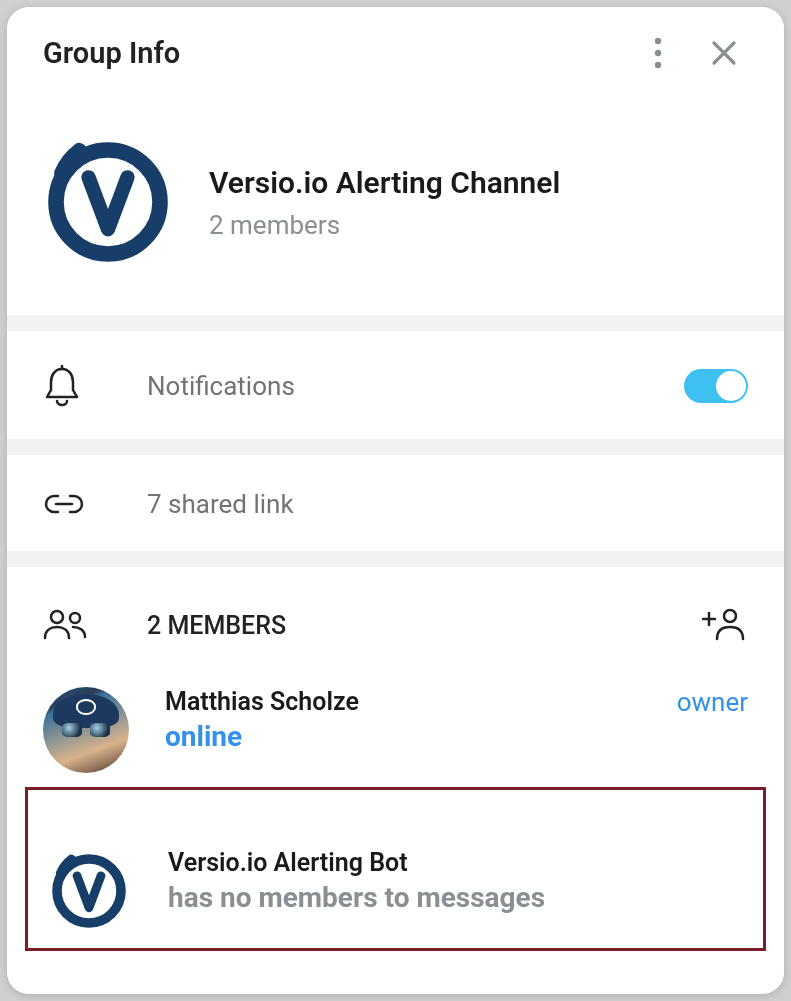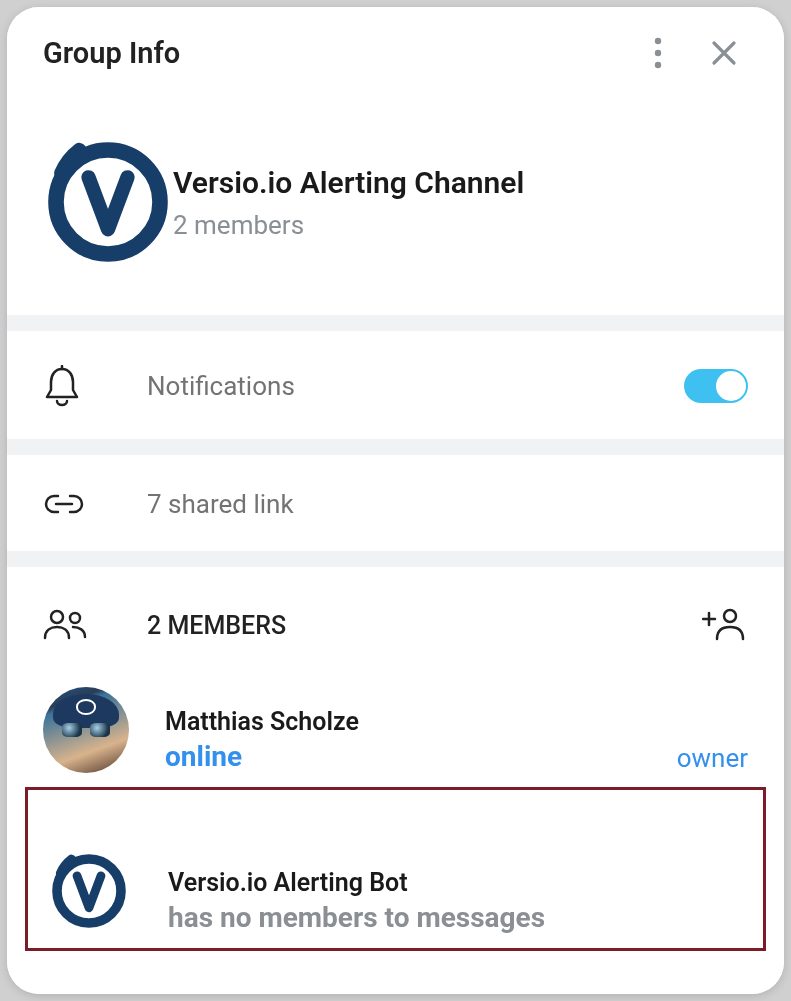--- a/index.html
+++ b/index.html
@@ -9,21 +9,21 @@
       display: flex;
       justify-content: center;
       align-items: center;
       width: 791px;
       height: 1001px;
     }
     .modal {
       width: 777px;
       height: 987px;
       background: #f0f2f4;
-      border-radius: 32px;
+      border-radius: 22px;
       overflow: hidden;
       display: flex;
       flex-direction: column;
       box-shadow: 0 2px 10px rgba(0,0,0,0.15);
     }
     .section-white { background: #fff; }
     .header {
       display: flex;
       align-items: center;
       padding: 22px 36px 20px 36px;
@@ -38,20 +38,21 @@
       width: 48px; height: 48px;
       display: flex; align-items: center; justify-content: center;
       border-radius: 50%;
       cursor: pointer;
       color: #8a8f94;
     }
     .group-main {
       display: flex;
       align-items: center;
       padding: 40px 36px 48px 36px;
+      gap: 36px;
     }
     .avatar-large {
       width: 130px; height: 130px;
       border-radius: 50%;
       display: flex; align-items: center; justify-content: center;
       flex-shrink: 0;
     }
     .group-name {
       font-size: 30px;
       font-weight: 600;
@@ -102,21 +103,21 @@
     }
     .members-title {
       font-size: 25px;
       font-weight: 500;
       color: #222;
       padding-left: 48px;
       flex: 1;
     }
     .member-row {
       display: flex;
-      align-items: flex-end;
+      align-items: flex-start;
       padding: 14px 36px;
       cursor: pointer;
     }
     .member-avatar {
       width: 86px; height: 86px;
       border-radius: 50%;
       flex-shrink: 0;
       display: flex; align-items: center; justify-content: center;
       overflow: hidden;
     }

